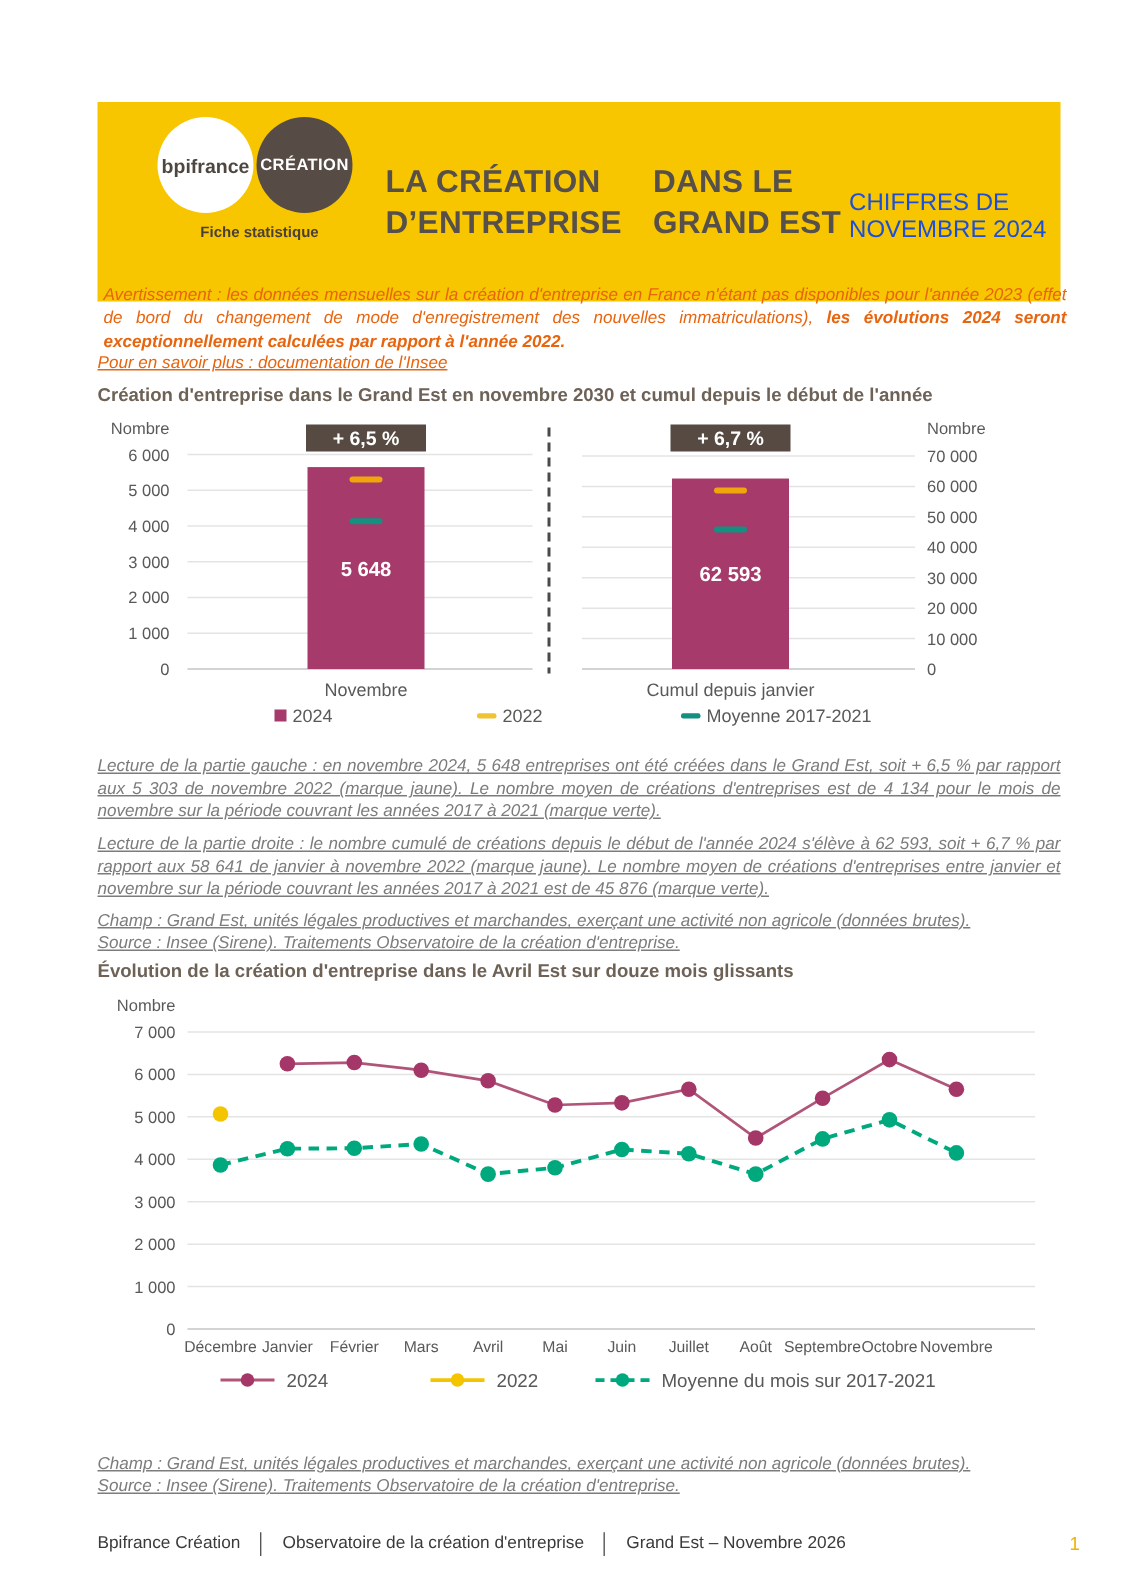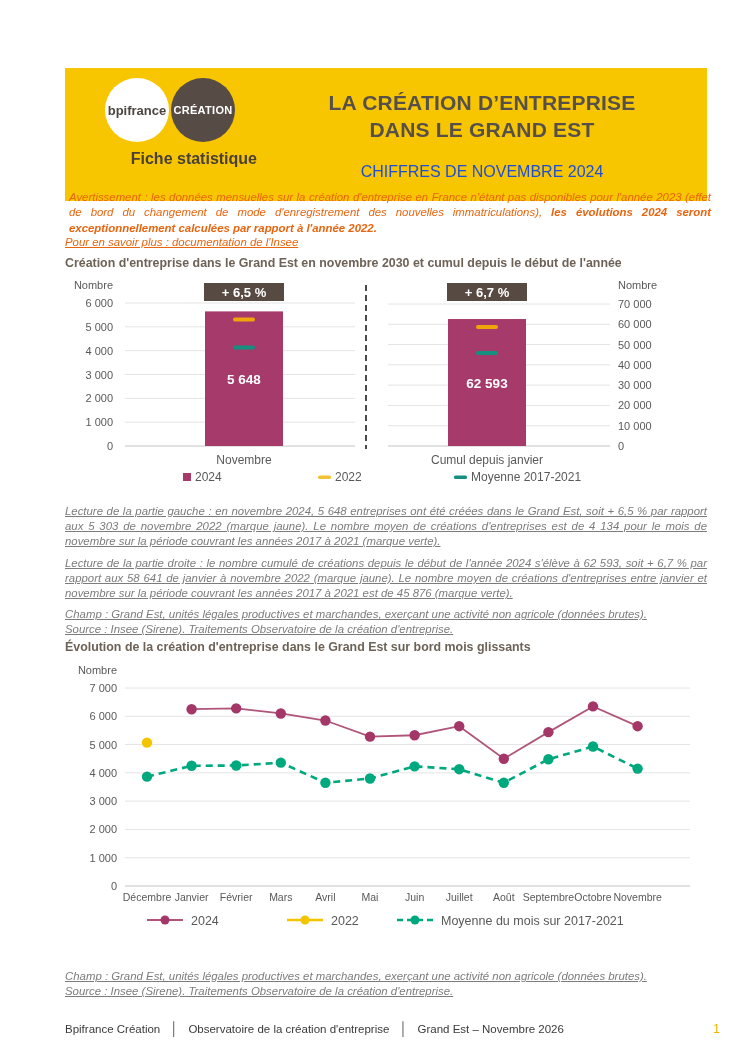--- a/index.html
+++ b/index.html
@@ -9,23 +9,23 @@
   
   .banner{position:absolute;left:65px;top:68px;width:618px;height:133px;
           background:#F7C600;display:flex;padding-left:24px;}
   .logo-zone{width:168px;position:relative;flex:none;}
   .logo-bpi{position:absolute;left:16px;top:10px;width:64px;height:64px;background:#fff;
             border-radius:50%;display:flex;align-items:center;justify-content:center;
             font-weight:bold;font-size:13px;color:#4D4641;}
   .logo-creation{position:absolute;left:82px;top:10px;width:64px;height:64px;background:#574C45;
             border-radius:50%;display:flex;align-items:center;justify-content:center;
             font-weight:bold;font-size:11px;color:#fff;letter-spacing:.3px;}
-  .tagline{position:absolute;left:0;top:82px;width:168px;text-align:right;
-           font-weight:bold;font-size:16px;color:#4A4037;}
-  .titles{flex:1;display:flex;flex-direction:column;align-items:center;justify-content:center;}
+  .tagline{position:absolute;left:0;top:82px;width:168px;text-align:center;
+           font-weight:bold;font-size:10px;color:#4A4037;}
+  .titles{flex:1;display:flex;flex-direction:row;align-items:center;justify-content:center;}
   .title-line{font-size:21px;font-weight:bold;color:#57504A;line-height:27px;letter-spacing:.2px;}
   .subtitle{font-size:16px;color:#1d4ed8;margin-top:20px;}
 
   
   .warning{position:absolute;left:65px;top:186px;width:642px;font-size:11.4px;font-style:italic;
            color:#E8650F;text-align:justify;line-height:15.4px;margin:4px;}
   .warning b{font-weight:bold;}
   .more-link{position:absolute;left:65px;top:236px;font-size:11.4px;font-style:italic;
              color:#E8650F;text-decoration:underline;margin:0;cursor:pointer;}
   .sec-heading{position:absolute;left:65px;margin:0;font-size:12.4px;font-weight:bold;color:#6E6257;}
@@ -126,21 +126,21 @@
           <rect x="389" y="198.5" width="13" height="3.5" rx="1.5" fill="#13907F"></rect>
           <text x="406" y="204" fill="#595959" font-size="12">Moyenne 2017-2021</text>
         </g>
       </svg></div>
 
   <p class="note" style="top:504px">Lecture de la partie gauche : en novembre 2024, 5 648 entreprises ont été créées dans le Grand Est, soit + 6,5 % par rapport aux 5 303 de novembre 2022 (marque jaune). Le nombre moyen de créations d'entreprises est de 4 134 pour le mois de novembre sur la période couvrant les années 2017 à 2021 (marque verte).</p>
   <p class="note" style="top:556px">Lecture de la partie droite : le nombre cumulé de créations depuis le début de l'année 2024 s'élève à 62 593, soit + 6,7 % par rapport aux 58 641 de janvier à novembre 2022 (marque jaune). Le nombre moyen de créations d'entreprises entre janvier et novembre sur la période couvrant les années 2017 à 2021 est de 45 876 (marque verte).</p>
   <p class="note" style="top:607px">Champ : Grand Est, unités légales productives et marchandes, exerçant une activité non agricole (données brutes).</p>
   <p class="note" style="top:622px">Source : Insee (Sirene). Traitements Observatoire de la création d'entreprise.</p>
 
-  <h2 class="sec-heading h2-pos">Évolution de la création d'entreprise dans le Grand Est sur bord mois glissants</h2>
+  <h2 class="sec-heading h2-pos">Évolution de la création d'entreprise dans le Avril Est sur douze mois glissants</h2>
   <div class="chart-box" id="chart2"><svg width="645" height="276" viewBox="0 0 645 276">
         <line x1="60" y1="224" x2="625" y2="224" stroke="#C4C4C4" stroke-width="1"></line>
         <text x="52" y="228" fill="#595959" font-size="11" text-anchor="end">0</text>
         <line x1="60" y1="195.71428571428572" x2="625" y2="195.71428571428572" stroke="#E4E4E4" stroke-width="1"></line>
         <text x="52" y="199.71428571428572" fill="#595959" font-size="11" text-anchor="end">1&nbsp;000</text>
         <line x1="60" y1="167.42857142857144" x2="625" y2="167.42857142857144" stroke="#E4E4E4" stroke-width="1"></line>
         <text x="52" y="171.42857142857144" fill="#595959" font-size="11" text-anchor="end">2&nbsp;000</text>
         <line x1="60" y1="139.14285714285717" x2="625" y2="139.14285714285717" stroke="#E4E4E4" stroke-width="1"></line>
         <text x="52" y="143.14285714285717" fill="#595959" font-size="11" text-anchor="end">3&nbsp;000</text>
         <line x1="60" y1="110.85714285714286" x2="625" y2="110.85714285714286" stroke="#E4E4E4" stroke-width="1"></line>

